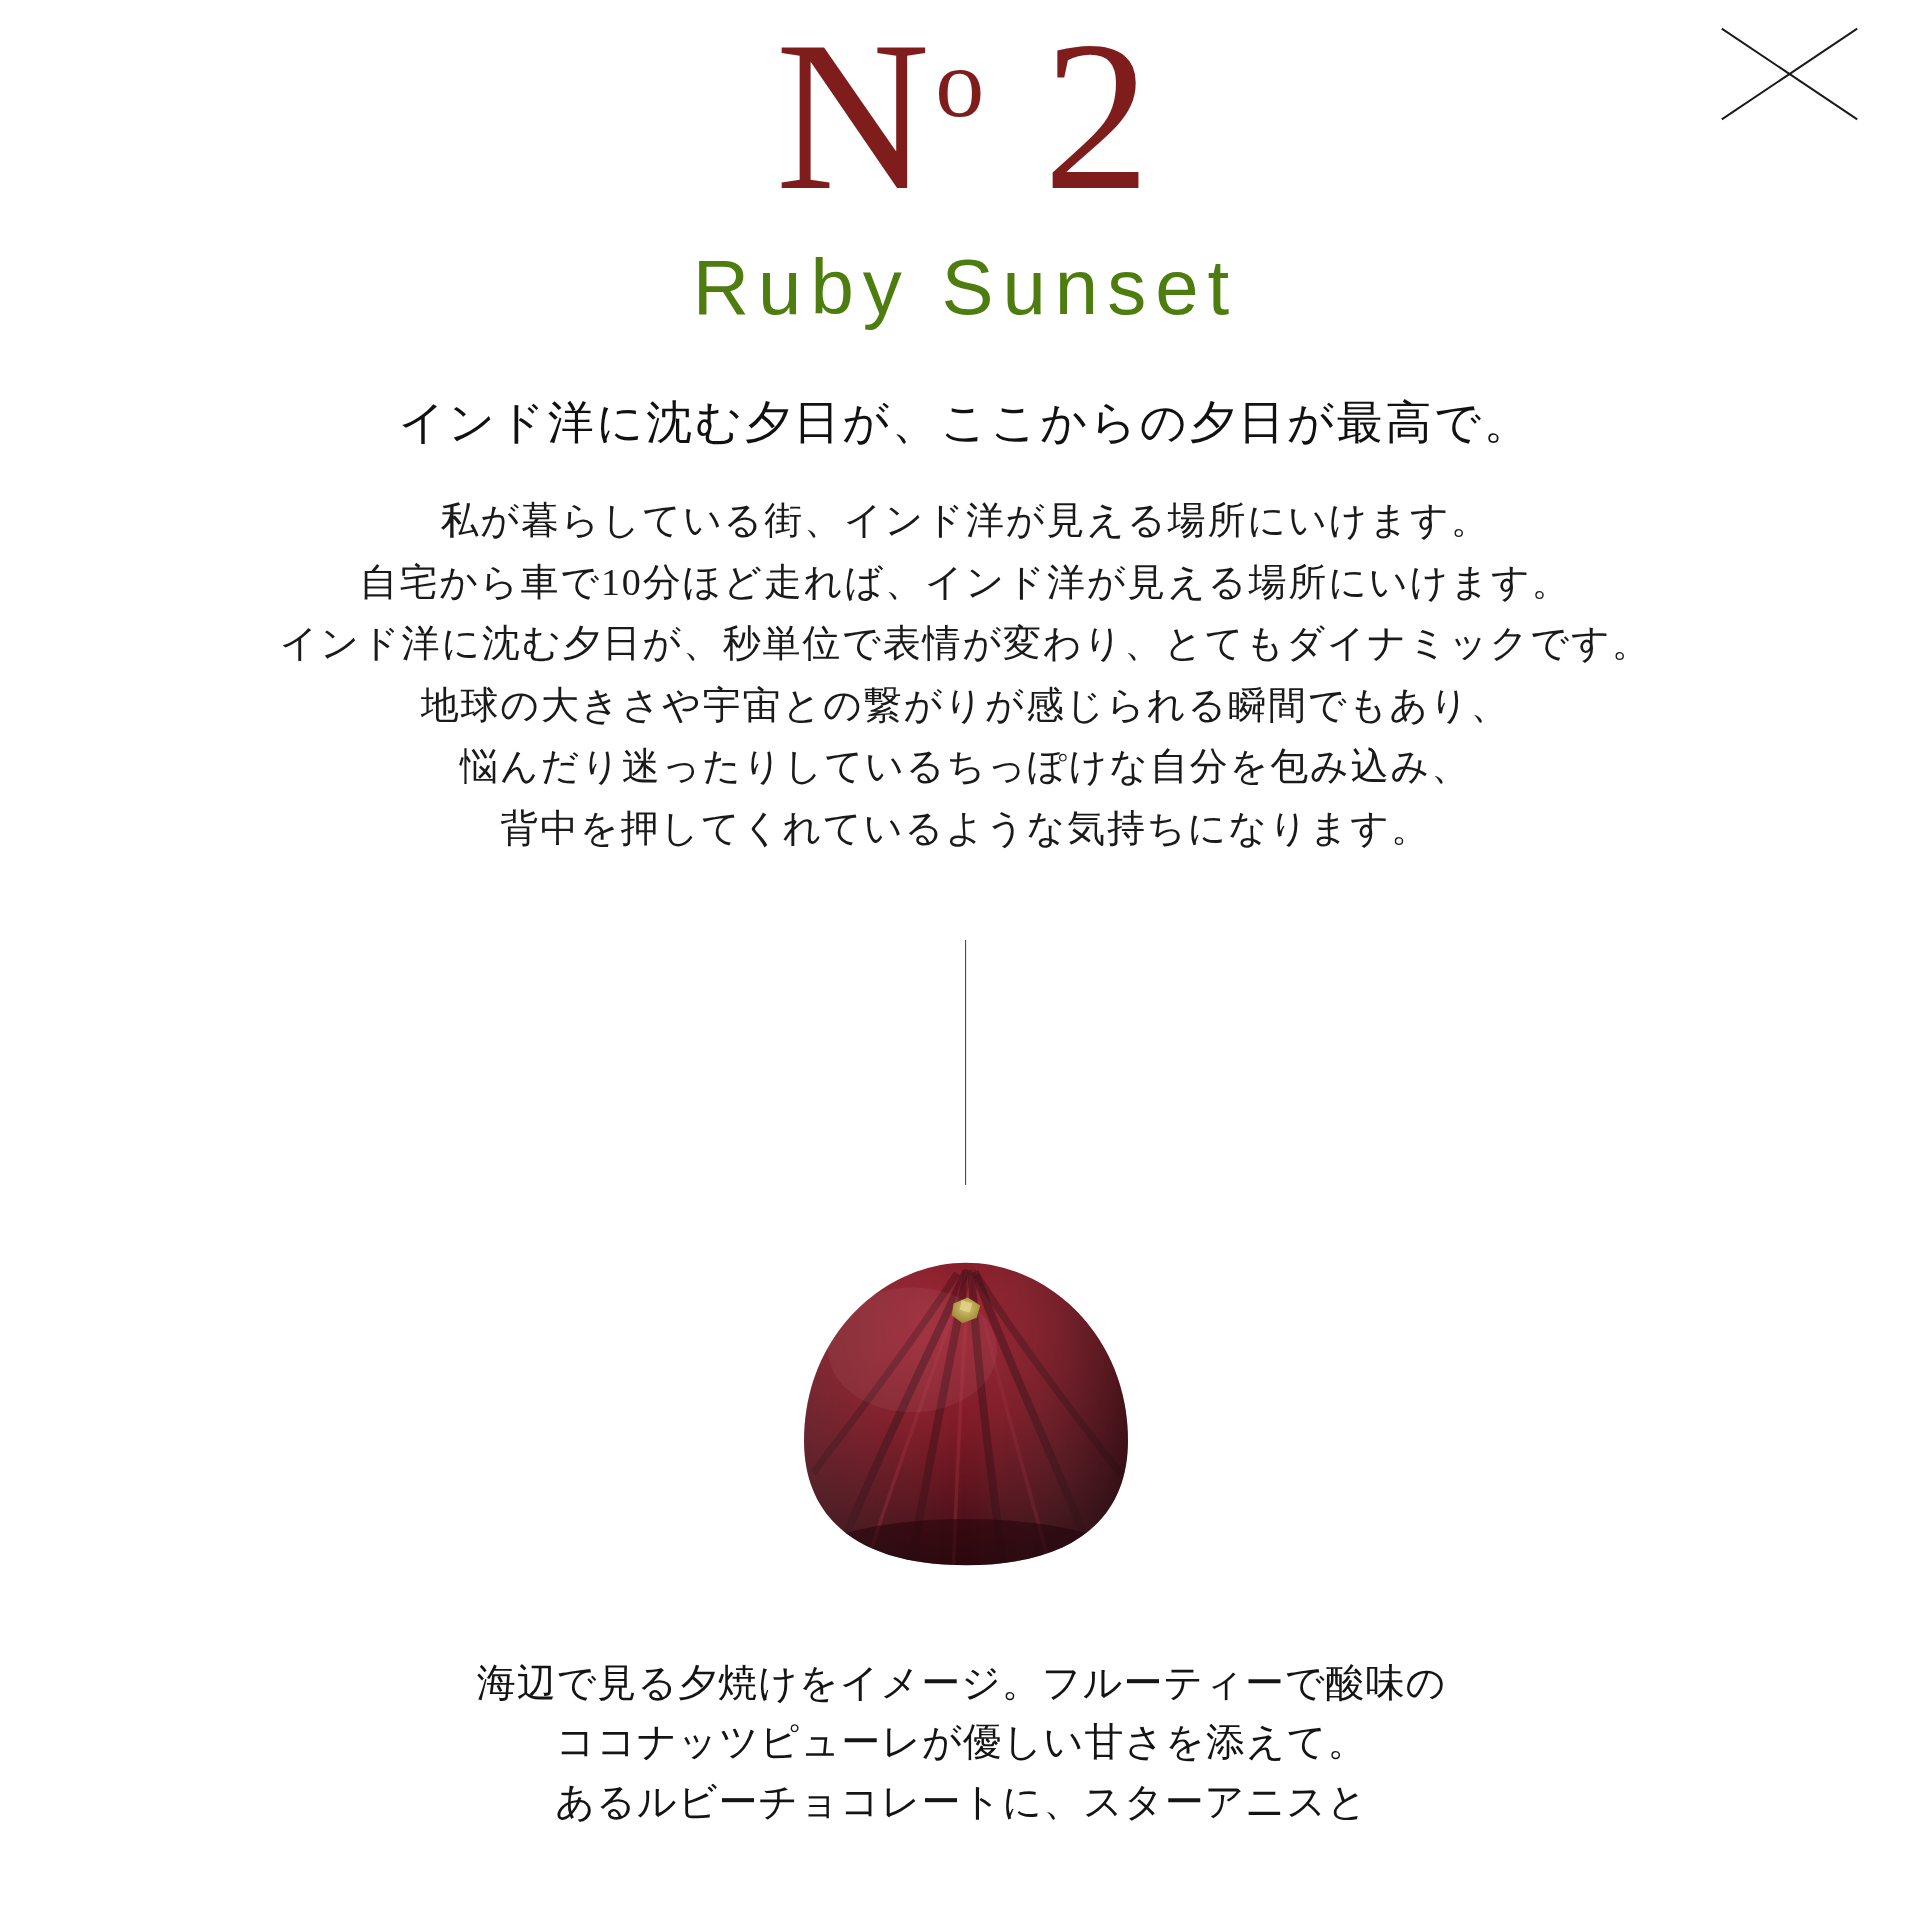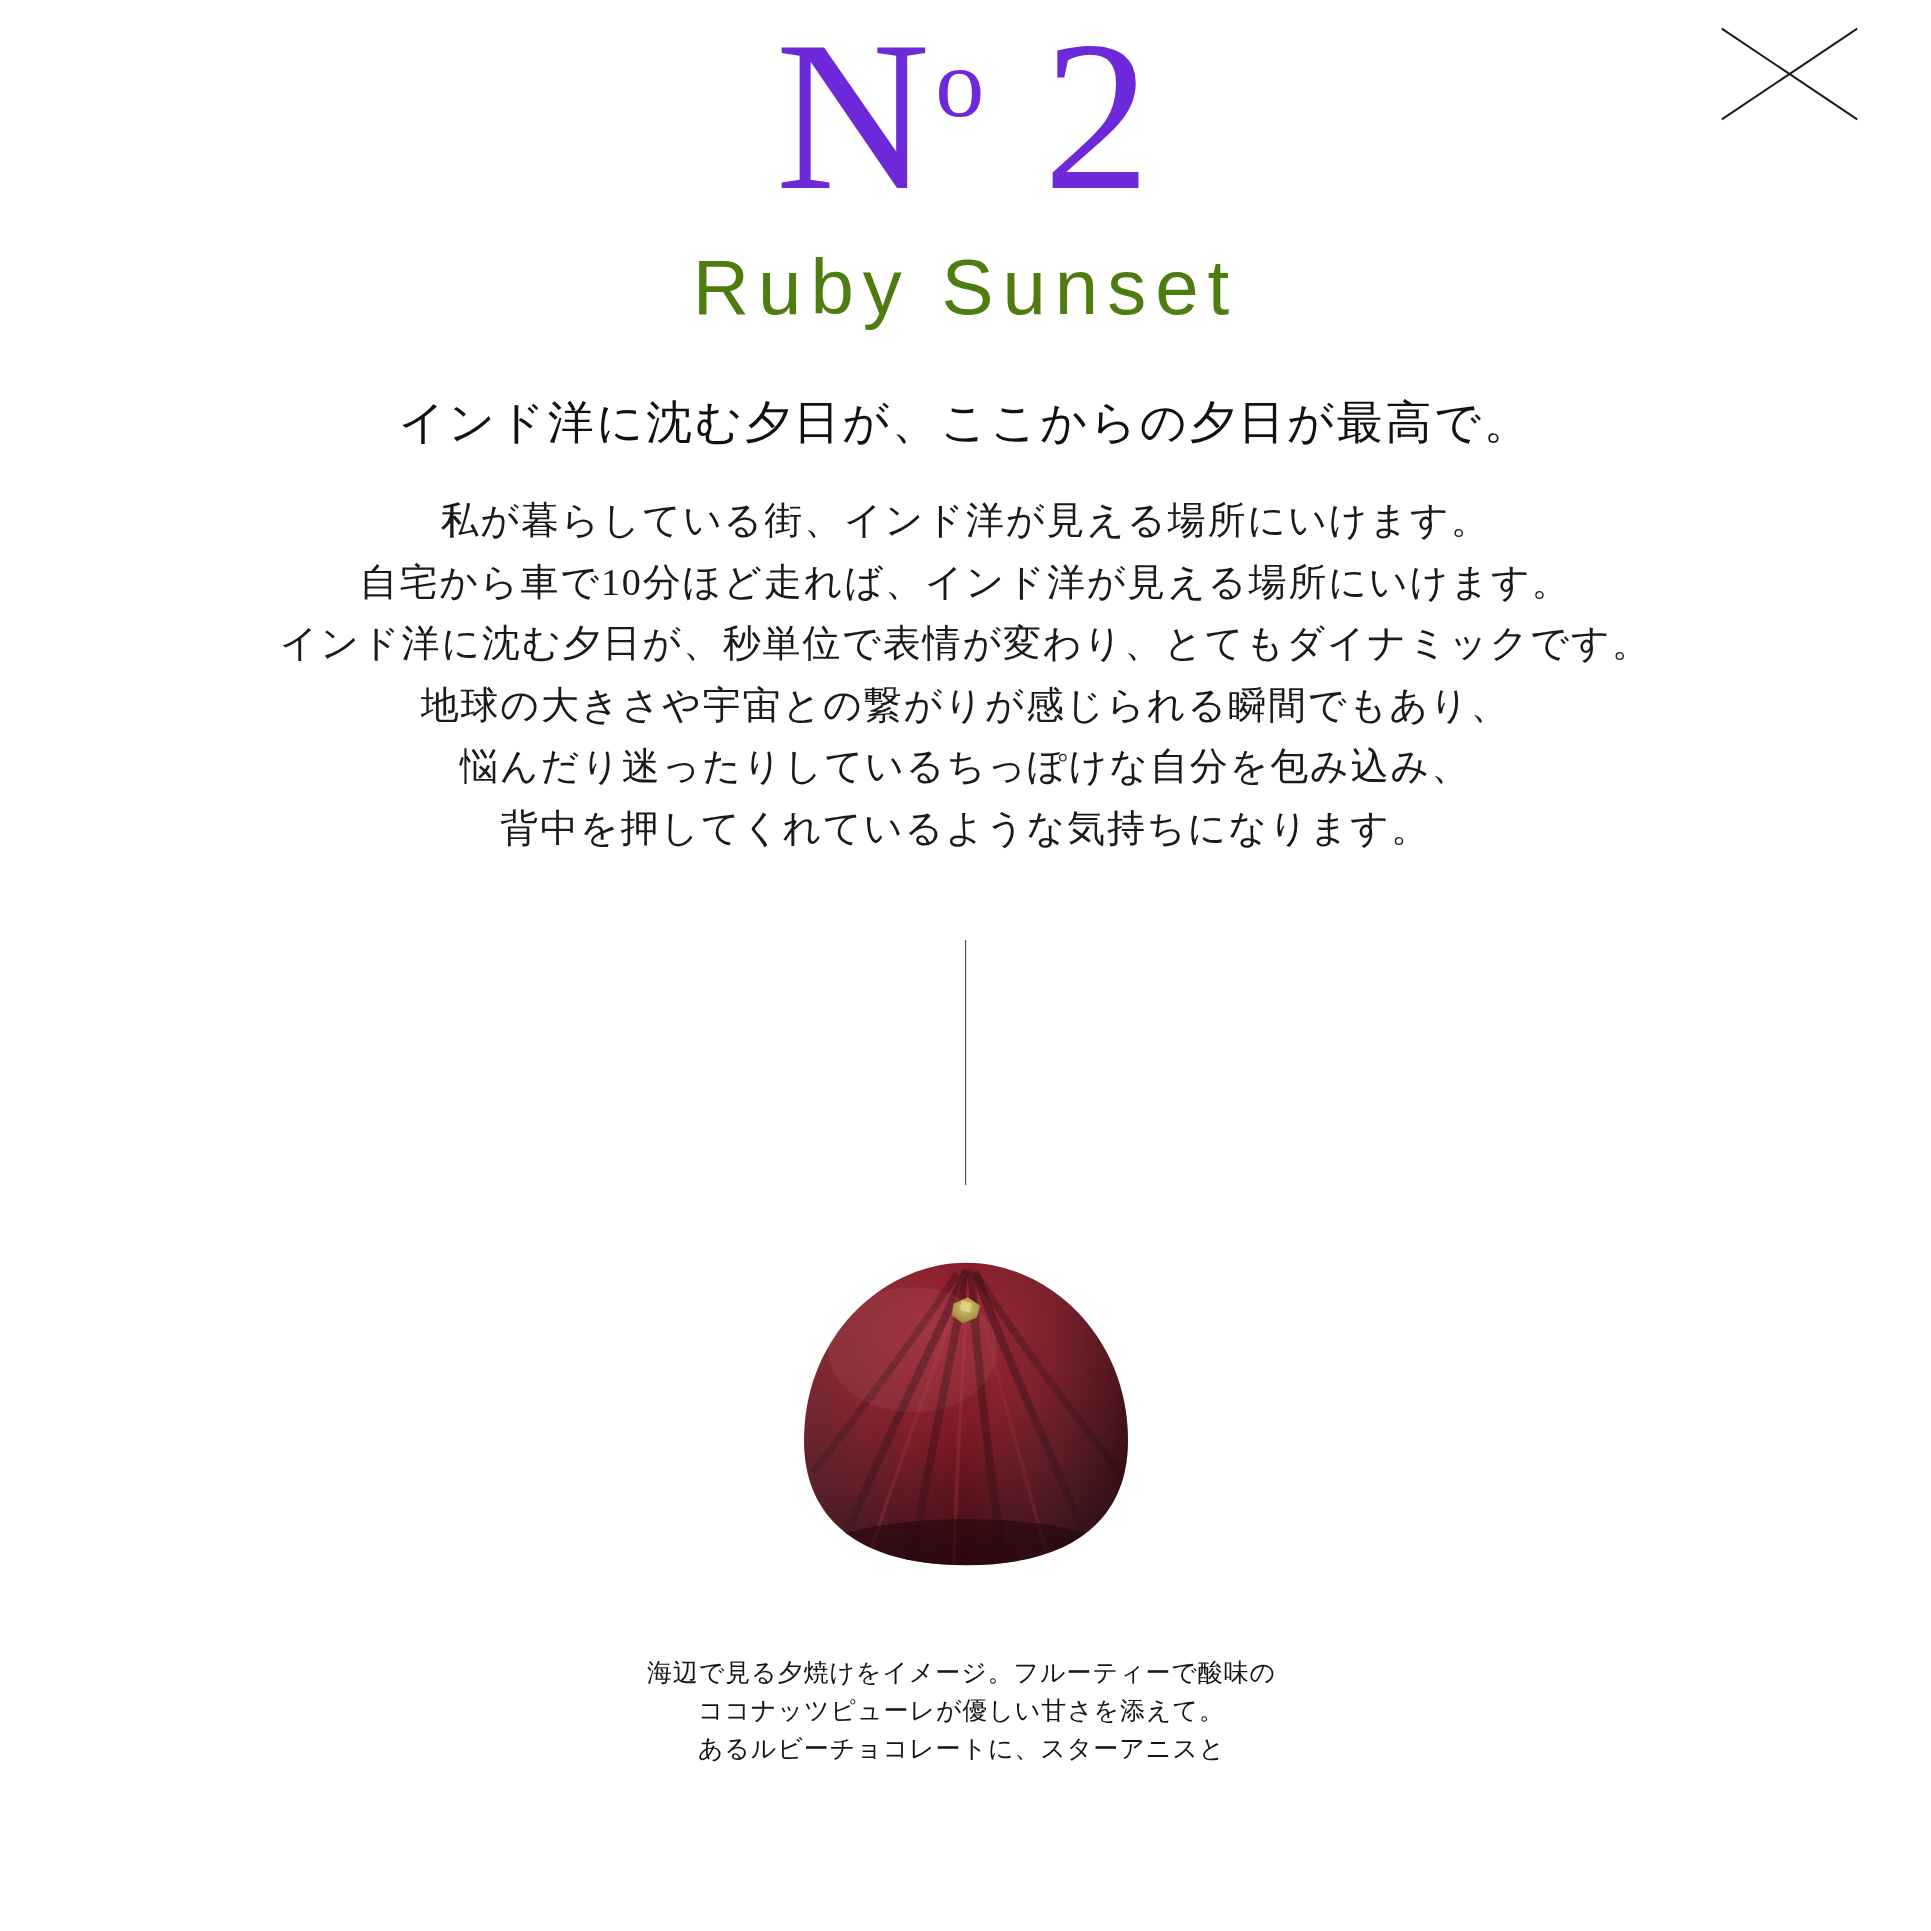--- a/index.html
+++ b/index.html
@@ -38,21 +38,21 @@
     position: absolute;
     top: 9px;
     left: 0;
     right: 0;
     text-align: center;
     font-family: "Liberation Serif", serif;
     font-size: 214px;
     line-height: 1.0;
     letter-spacing: 5.3px;
     font-weight: 400;
-    color: #6d28d9;
+    color: #7f1d1d;
   }
   .number .ord {
     font-size: 98px;
     vertical-align: super;
     letter-spacing: 0;
   }
 
   .subtitle {
     position: absolute;
     top: 242px;
@@ -114,21 +114,21 @@
   }
   .choco-wrap svg { display: block; }
 
   .caption {
     position: absolute;
     top: 1653px;
     left: 0;
     right: 8px;
     text-align: center;
     font-family: "Liberation Sans", sans-serif;
-    font-size: 25px;
+    font-size: 39px;
     line-height: 1.52;
     letter-spacing: 0.9px;
     color: #141414;
     font-weight: 400;
   }
   .caption div { white-space: nowrap; }
 </style>
 </head>
 <body>
 

